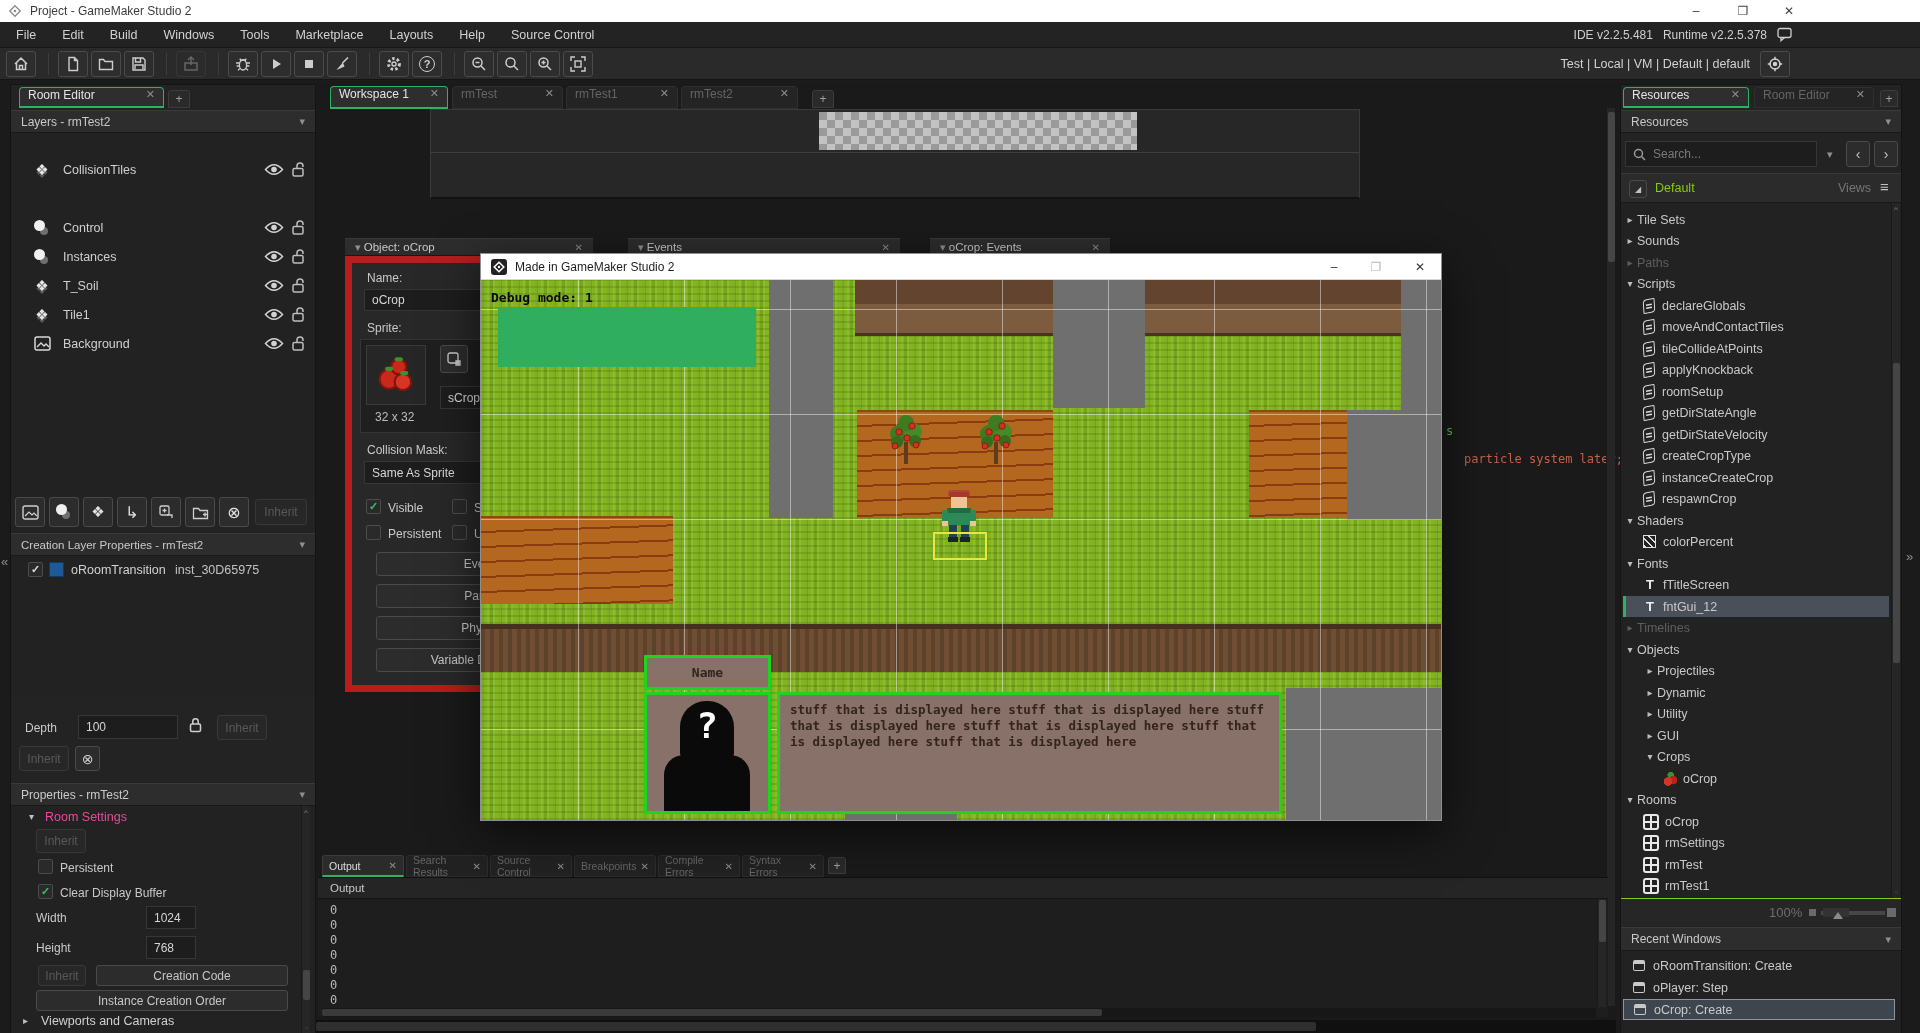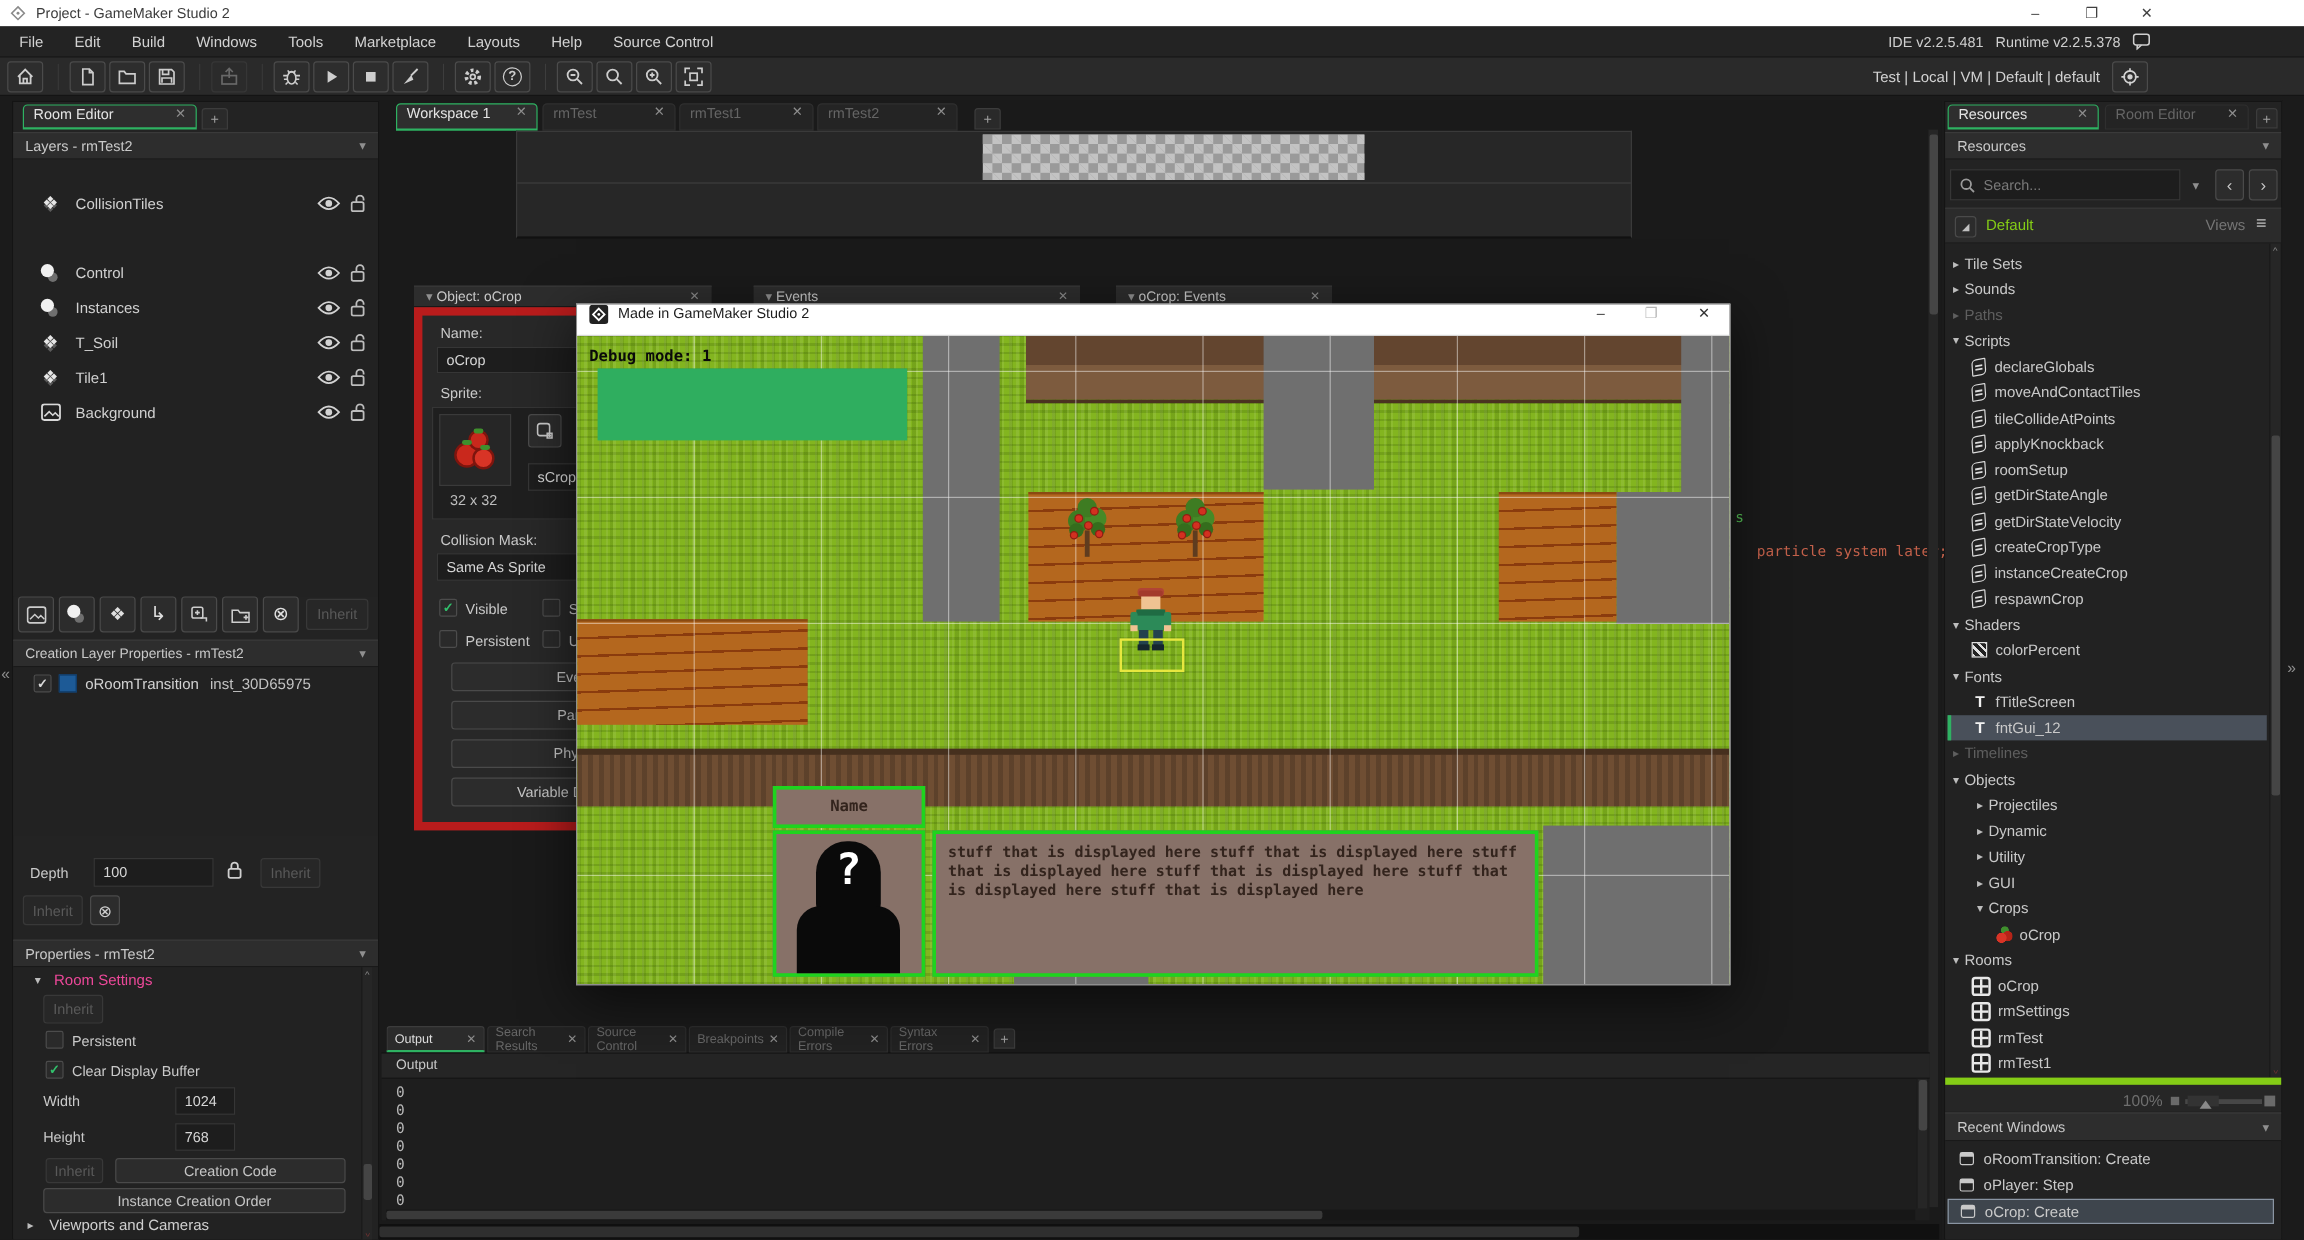--- a/index.html
+++ b/index.html
@@ -60,21 +60,21 @@
   .ic-font{width:14px;text-align:center;color:#f0f0f0;font-weight:bold;font-size:13px;margin-right:6px}
   .ic-room{width:16px;height:16px;border:2px solid #e8e8e8;border-radius:3px;margin-right:6px;
      background:linear-gradient(#e8e8e8,#e8e8e8) 50% 0/2px 100% no-repeat,linear-gradient(#e8e8e8,#e8e8e8) 0 50%/100% 2px no-repeat}
   .ic-berry{width:14px;height:14px;margin-right:6px;background:
      radial-gradient(circle at 35% 68%,#d83426 0 4px,transparent 4.5px),
      radial-gradient(circle at 72% 58%,#b52418 0 4px,transparent 4.5px),
      radial-gradient(circle at 55% 22%,#3f8f2d 0 3px,transparent 3.5px)}
   .ic-win{width:12px;height:11px;border:1.5px solid #c9c9c9;border-top-width:4px;border-radius:2px;margin-right:8px}
   
   .gwin{left:480px;top:253px;width:962px;height:568px;background:#fff;border:1px solid #8f8f8f;box-shadow:0 12px 44px rgba(0,0,0,.6);z-index:30}
-  .gtitle{position:absolute;left:0;top:0;width:100%;height:26px;background:#ffffff;display:flex;color:#1d1d1d;font-size:12px;border-bottom:1px solid #d6d6d6}
+  .gtitle{position:absolute;left:0;top:0;width:100%;height:26px;background:#ffffff;display:flex;align-items:center;color:#1d1d1d;font-size:12px;border-bottom:1px solid #d6d6d6}
   .gscene{position:absolute;left:0;top:26px;width:960px;height:540px;overflow:hidden;background:#83b51f;background-image:
      repeating-linear-gradient(90deg,rgba(255,255,255,.08) 0 2px,transparent 2px 6px),
      repeating-linear-gradient(0deg,rgba(55,90,5,.22) 0 2px,transparent 2px 7px),
      repeating-linear-gradient(90deg,rgba(40,70,0,.15) 0 3px,transparent 3px 9px)}
   .gray{position:absolute;background:#6f6f6f}
   .tilled{position:absolute;background:#b4671e;border-top:2px solid #8a4a12;background-image:
      repeating-linear-gradient(178deg,transparent 0 13px,rgba(125,45,8,.75) 13px 15px)}
   .dirtband{position:absolute;background:linear-gradient(#63452f 0 46%,#7d5b3e 46% 100%);border-bottom:3px solid #4a3320}
   .pathband{position:absolute;background:#6f4e33;border-top:5px solid #46301e;background-image:
      repeating-linear-gradient(90deg,rgba(0,0,0,.16) 0 4px,transparent 4px 9px)}
@@ -885,21 +885,21 @@
       <span class="ic-room"></span>
       <span>rmTest1</span>
     </div>
 
   <div class="abs scrollcol" style="left:270px;top:118px;width:9px;height:695px">
     <div class="arr" style="margin-top:2px">^</div>
     <div class="thumb" style="position:absolute;left:1px;top:160px;width:7px;height:300px"></div>
     <div class="arr red" style="position:absolute;left:0;bottom:2px;width:9px;transform:rotate(180deg)">^</div>
   </div>
 
-  <div class="abs" style="left:0;top:813px;width:280px;height:28px;background:#262626;border-top:6px solid #84cc16">
+  <div class="abs" style="left:0;top:813px;width:280px;height:28px;background:#262626;border-top:1px solid #84cc16">
     <span class="abs" style="left:148px;top:6px;color:#6e6e6e;font-size:13px">100%</span>
     <span class="abs" style="left:188px;top:10px;width:7px;height:7px;background:#6a6a6a"></span>
     <span class="abs" style="left:200px;top:12px;width:64px;height:4px;background:#474747"></span>
     <span class="abs" style="left:202px;top:9px;width:26px;height:9px;background:#333"></span>
     <span class="abs" style="left:212px;top:13px;width:0;height:0;border-left:5px solid transparent;border-right:5px solid transparent;border-bottom:7px solid #8a8a8a"></span>
     <span class="abs" style="left:266px;top:9px;width:9px;height:9px;background:#6a6a6a"></span>
   </div>
 
   <div class="abs p-hdr" style="left:0;top:842px;width:280px;height:24px">
     <span>Recent Windows</span>

